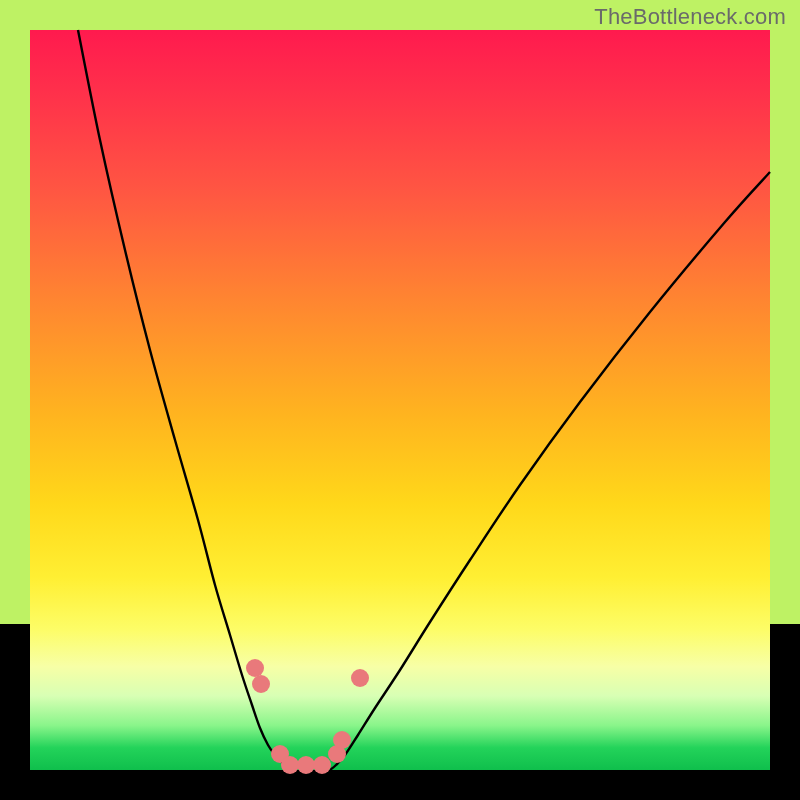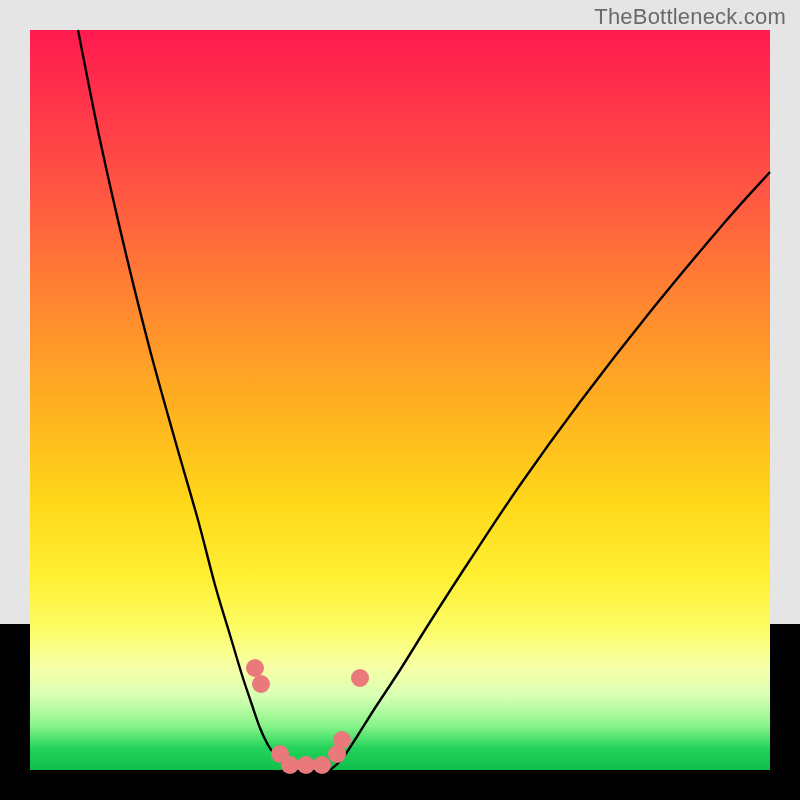--- a/index.html
+++ b/index.html
@@ -10,21 +10,21 @@
     background: #000;
     overflow: hidden;
     font-family: Arial, Helvetica, sans-serif;
   }
   .frame {
     position: absolute;
     left: 0;
     top: 0;
     width: 800px;
     height: 624px;
-    background: #e5e5e5;
+    background: #bef264;
   }
   .plot {
     position: absolute;
     left: 30px;
     top: 30px;
     width: 740px;
     height: 740px;
     background: linear-gradient(to bottom,
       #ff1a4e 0%,
       #ff2f4b 8%,

